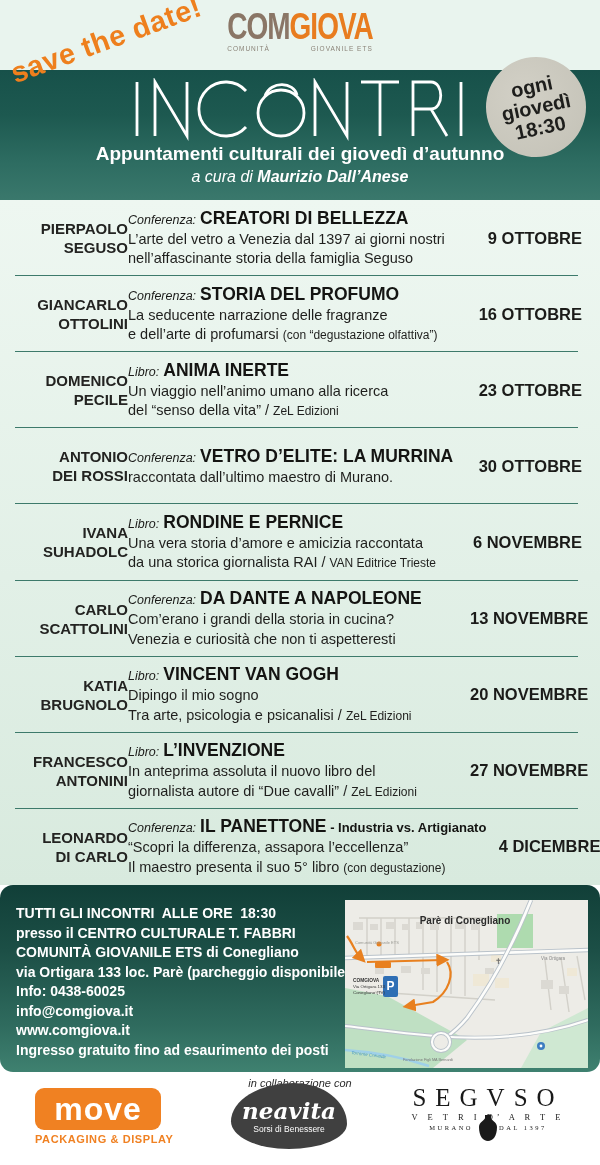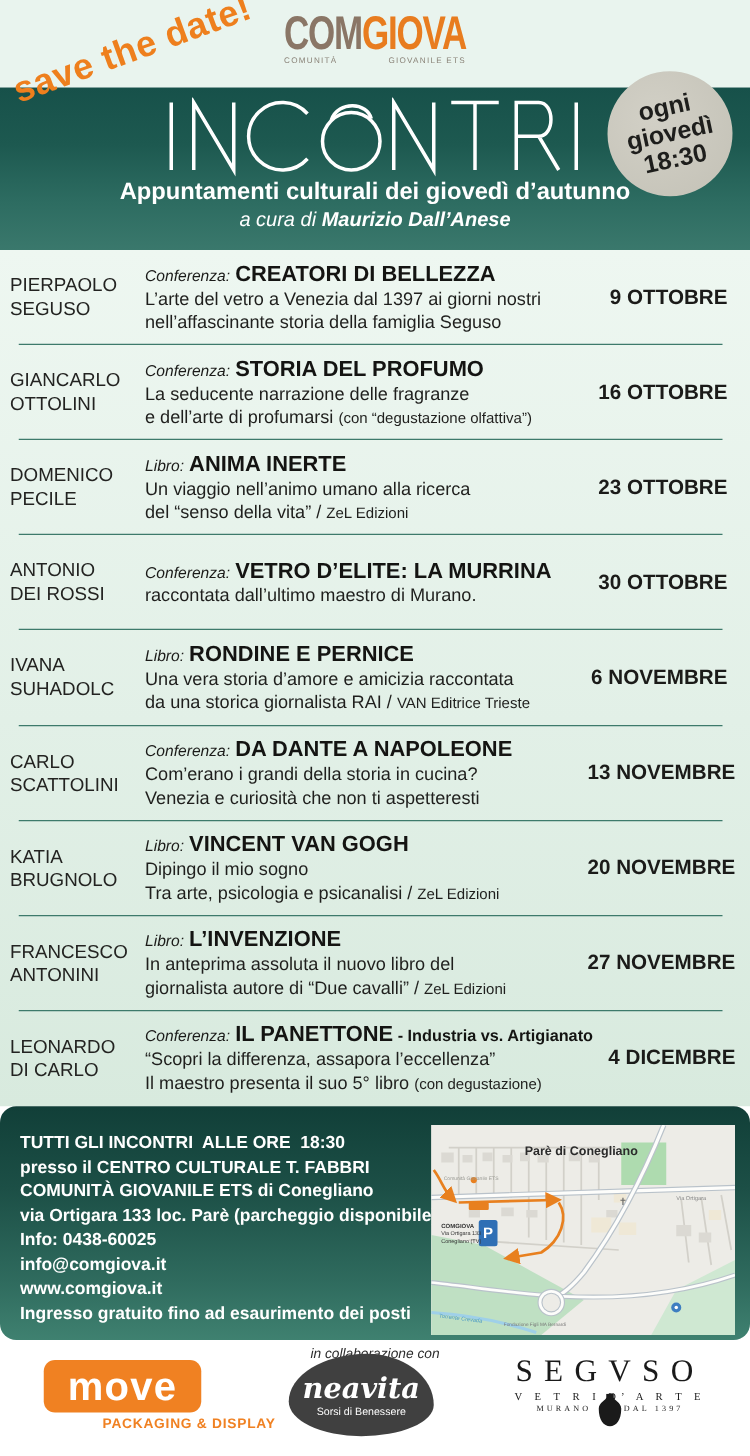--- a/index.html
+++ b/index.html
@@ -29,21 +29,21 @@
     background:radial-gradient(circle at 40% 35%,#d2d0c6,#c3c1b6);z-index:6;
     display:flex;flex-direction:column;align-items:center;justify-content:center;transform:rotate(-12deg);}
   .badge div{font-size:20px;font-weight:bold;color:#1e1e1c;line-height:21px;}
 
   
   .events{position:absolute;left:0;top:200px;width:600px;height:685px;
     background:linear-gradient(180deg,#eef7f1 0%,#e2f0e7 55%,#d8eade 100%);
     display:flex;flex-direction:column;}
   .event-row{flex:1;display:flex;align-items:center;position:relative;}
   .event-row:not(:last-child)::after{content:"";position:absolute;left:15px;right:22px;bottom:0;height:1px;background:#3d7a6b;}
-  .speaker{width:108px;padding-left:8px;font-weight:normal;font-size:15px;color:#232321;line-height:19px;flex:none;}
+  .speaker{width:108px;padding-left:20px;font-weight:bold;font-size:15px;color:#232321;line-height:19px;flex:none;text-align:right;}
   .ev-content{flex:1;padding-right:2px;color:#1f1f1d;}
   .t-line{margin-bottom:1px;white-space:nowrap;}
   .ev-type{font-style:italic;font-size:12.5px;color:#1b1b19;}
   .ev-title{font-size:17.5px;font-weight:bold;color:#141412;margin-left:4px;}
   .ev-title-suffix{font-size:13px;font-weight:bold;color:#141412;}
   .d-line{font-size:14.5px;line-height:18.5px;white-space:nowrap;}
   .d-small{font-size:12px;}
   .ev-date{width:112px;flex:none;text-align:right;padding-right:18px;font-size:16.5px;font-weight:bold;color:#1b1b19;white-space:nowrap;}
 
   
@@ -52,21 +52,21 @@
   .footer-lines{position:absolute;left:16px;top:19px;}
   .f-line{color:#fff;font-weight:bold;font-size:14px;line-height:19.5px;white-space:pre-wrap;}
   .map-box{position:absolute;left:345px;top:15px;width:243px;height:168px;background:#edece7;}
 
   
   .sponsors{position:absolute;left:0;top:1072px;width:600px;height:93px;background:#fff;}
   .collab{ text-align:center;font-style:italic;font-size:11px;color:#2c2c2c;margin-top:5px;}
   .move{position:absolute;left:35px;top:16px;width:130px;text-align:center;}
   .move-rect{width:126px;height:42px;background:#f08122;border-radius:9px;display:flex;align-items:center;justify-content:center;}
   .move-name{color:#fff;font-size:32px;font-weight:bold;letter-spacing:1px;line-height:32px;}
-  .move-tag{color:#f08122;font-size:11px;font-weight:bold;letter-spacing:0.6px;margin-top:3px;white-space:nowrap;margin-left:47px;}
+  .move-tag{color:#f08122;font-size:11px;font-weight:bold;letter-spacing:0.6px;margin-top:3px;white-space:nowrap;}
   .neavita{position:absolute;left:231px;top:11px;width:116px;height:66px;background:#404040;
     border-radius:54% 46% 50% 50% / 58% 62% 38% 42%;display:flex;flex-direction:column;align-items:center;justify-content:center;}
   .neavita-name{color:#fff;font-family:"DejaVu Serif",serif;font-style:italic;font-weight:bold;font-size:23px;line-height:24px;}
   .neavita-tag{color:#fff;font-size:8.5px;margin-top:1px;}
   .seguso{position:absolute;left:398px;top:13px;width:180px;text-align:center;color:#1a1a1a;font-family:"Liberation Serif",serif;}
   .seguso-name{font-size:25px;letter-spacing:9px;line-height:26px;white-space:nowrap;}
   .seguso-l2{font-size:8.5px;letter-spacing:4px;margin-top:1px;}
   .seguso-l3{font-size:6.5px;letter-spacing:2.5px;margin-top:2px;display:flex;justify-content:center;gap:26px;}
   .vase{position:absolute;left:50%;top:30px;transform:translateX(-50%);}
 </style>

